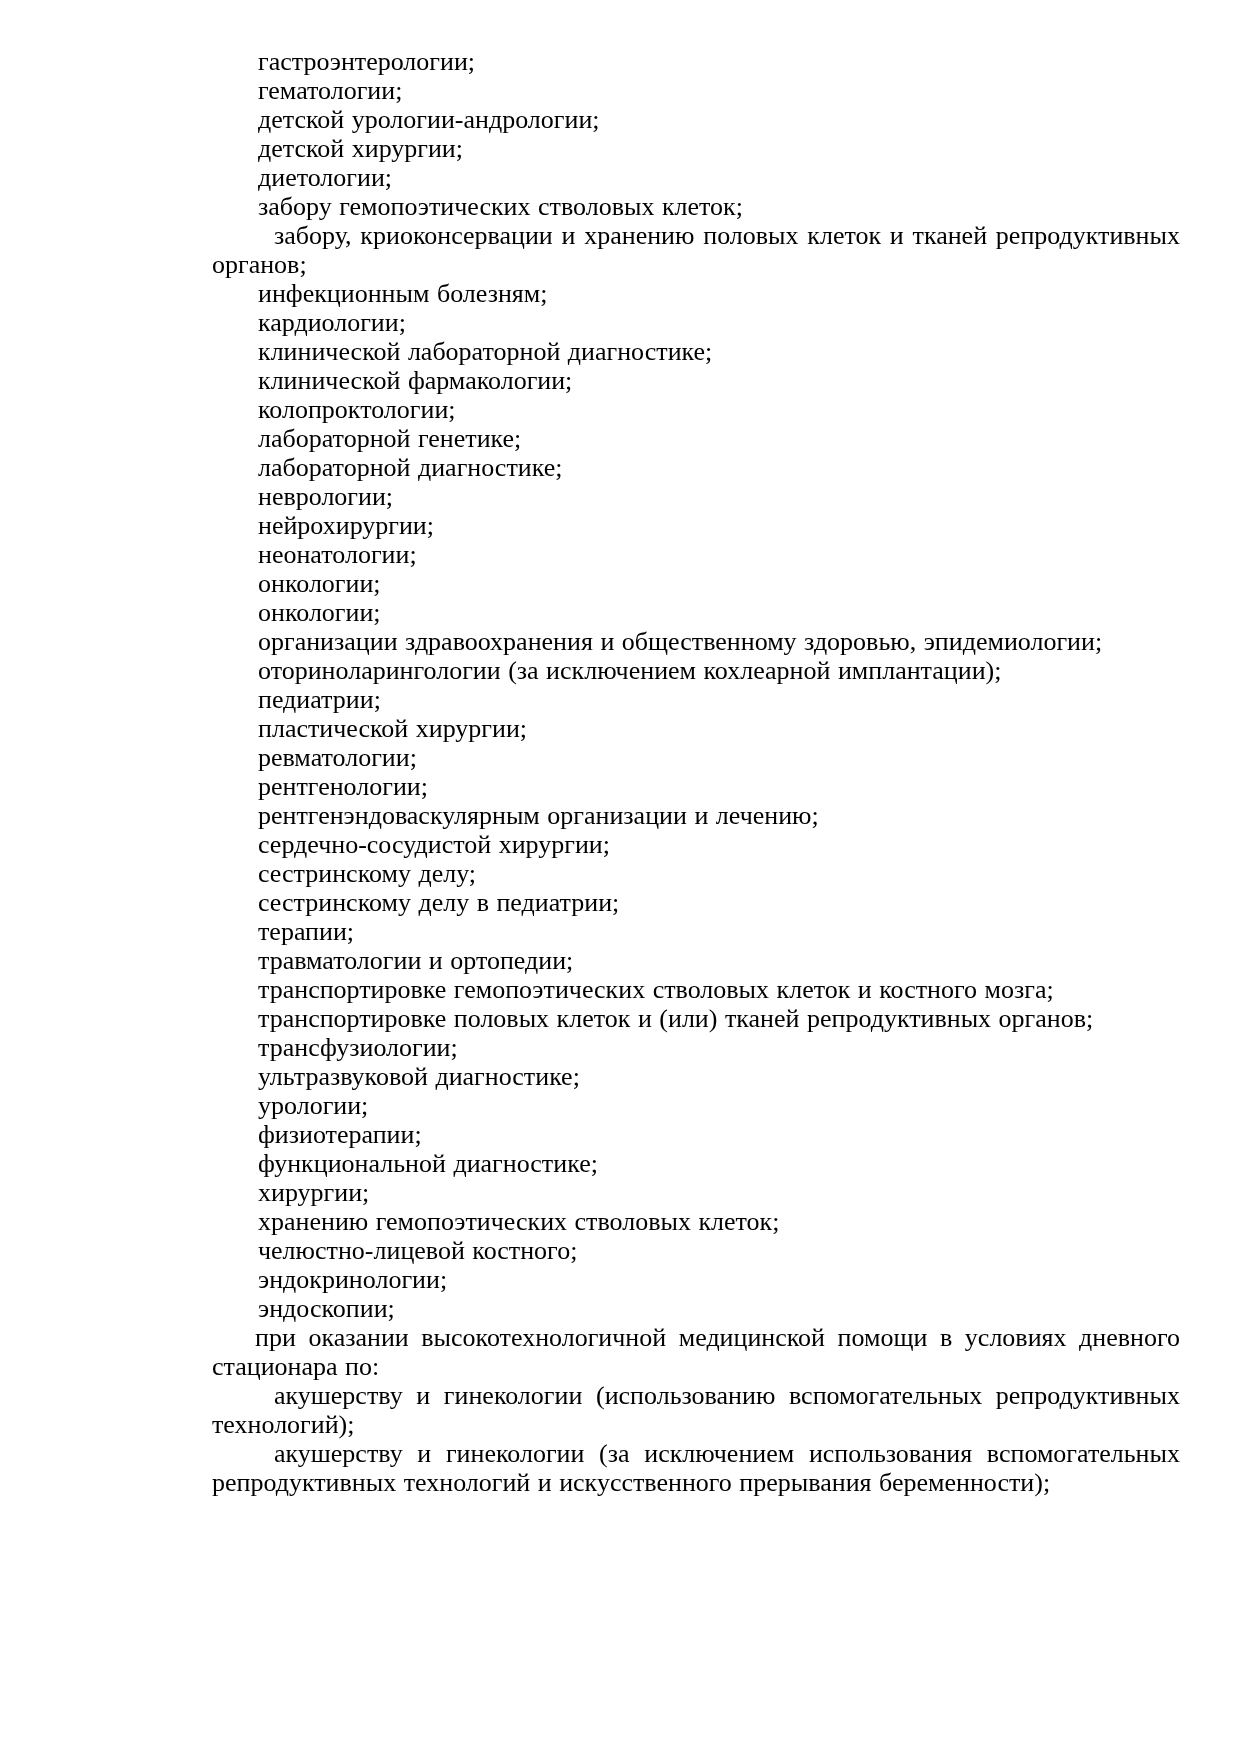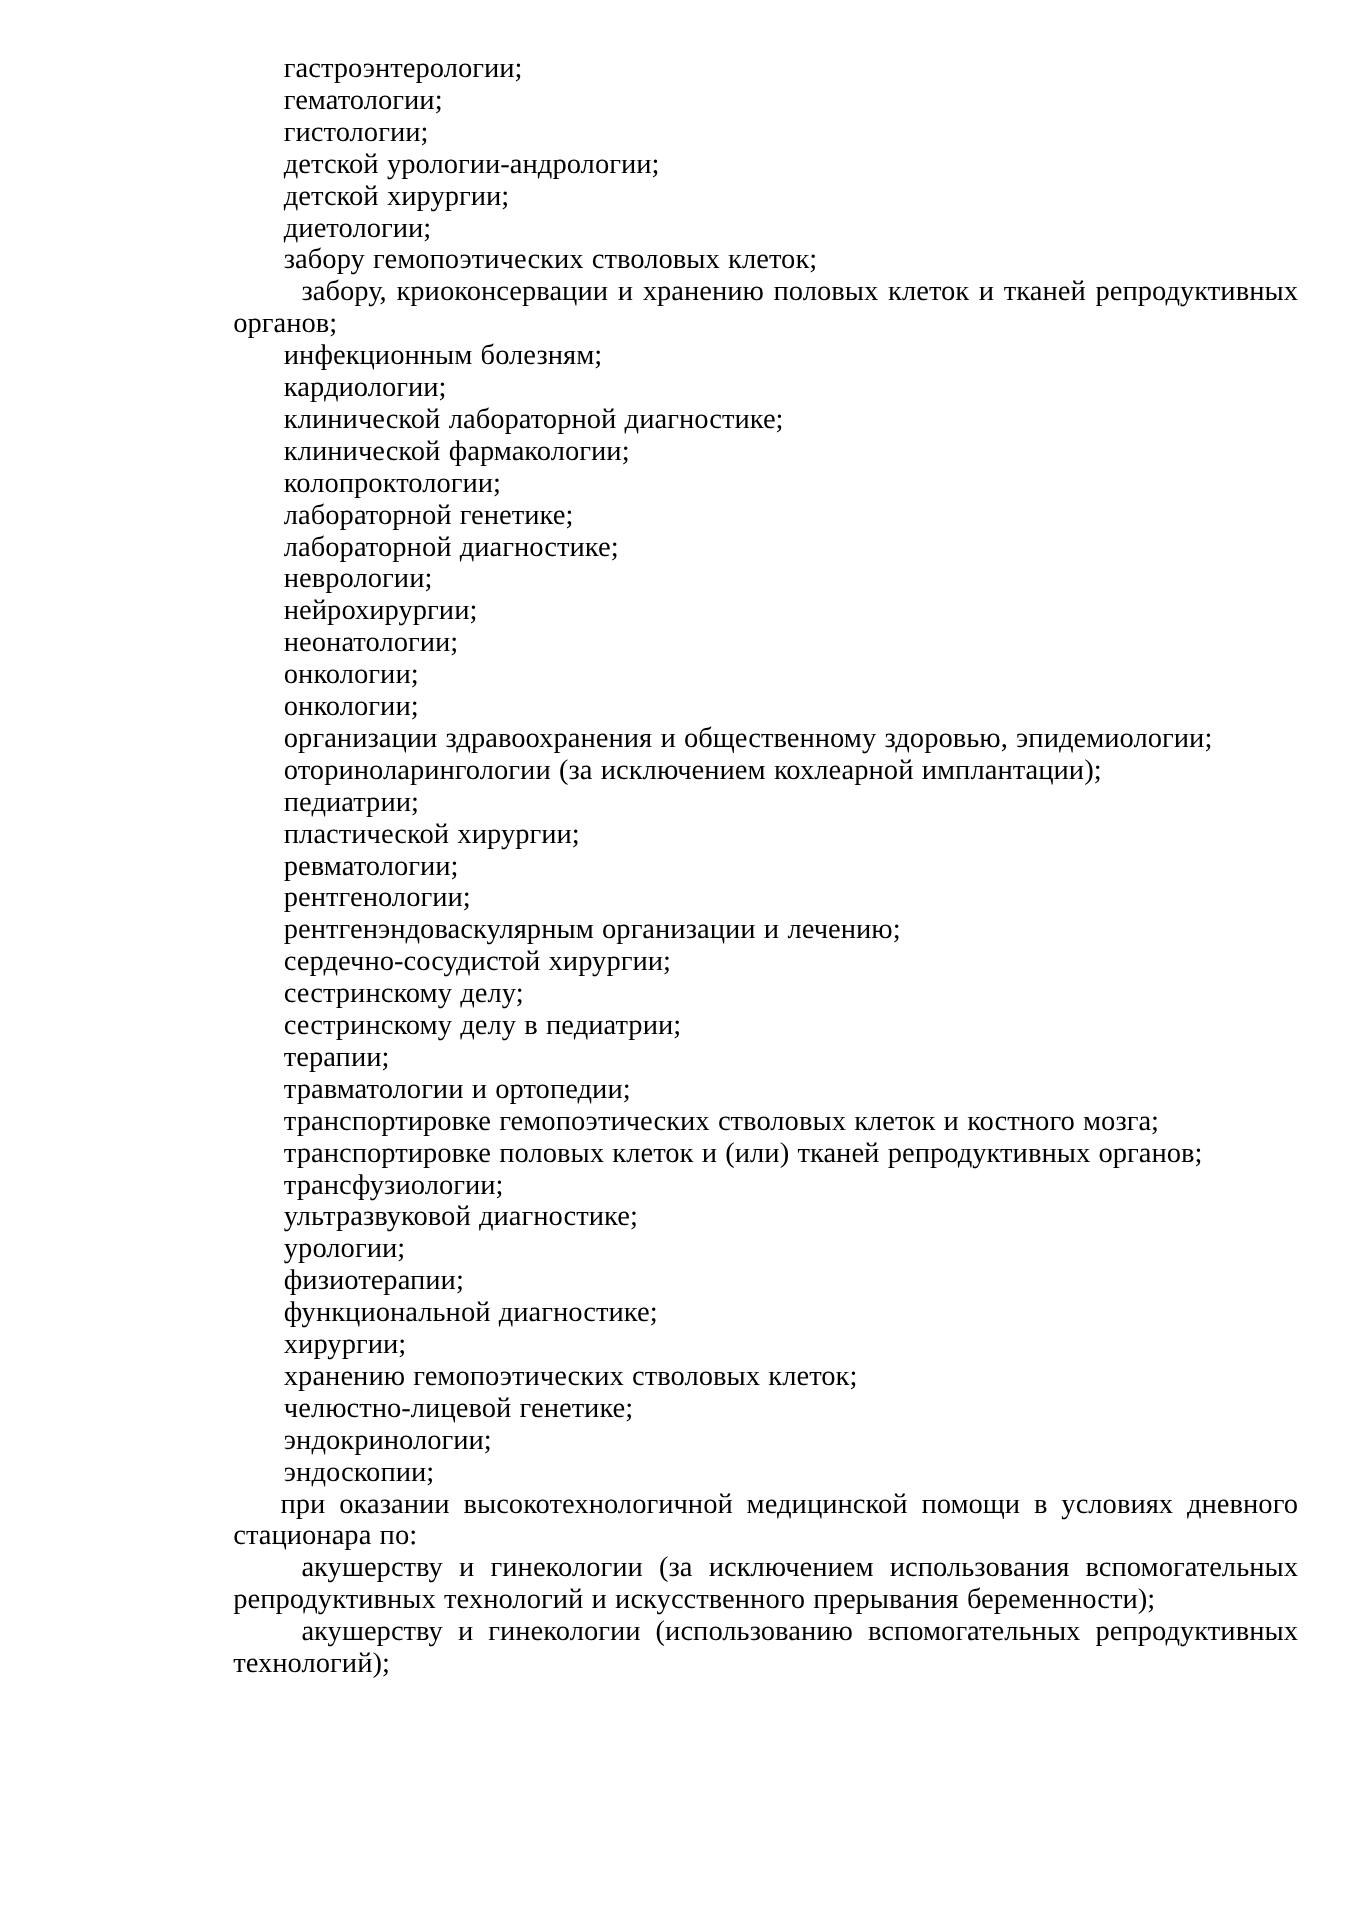--- a/index.html
+++ b/index.html
@@ -33,21 +33,20 @@
   .indent-mid  { text-indent: 43px; }
   .indent-deep { text-indent: 62px; }
 </style>
 </head>
 <body style="background: rgb(255, 255, 255);">
 
 <div class="page" style="color: rgb(0, 0, 0);">
   <div>
       <p class="line indent-item">гастроэнтерологии;</p>
       <p class="line indent-item">гематологии;</p>
-      <p class="line indent-item">гистологии;</p>
       <p class="line indent-item">детской урологии-андрологии;</p>
       <p class="line indent-item">детской хирургии;</p>
       <p class="line indent-item">диетологии;</p>
       <p class="line indent-item">забору гемопоэтических стволовых клеток;</p>
       <p class="line indent-deep">забору, криоконсервации и хранению половых клеток и тканей репродуктивных органов;</p>
       <p class="line indent-item">инфекционным болезням;</p>
       <p class="line indent-item">кардиологии;</p>
       <p class="line indent-item">клинической лабораторной диагностике;</p>
       <p class="line indent-item">клинической фармакологии;</p>
       <p class="line indent-item">колопроктологии;</p>
@@ -72,20 +71,20 @@
       <p class="line indent-item">травматологии и ортопедии;</p>
       <p class="line indent-item">транспортировке гемопоэтических стволовых клеток и костного мозга;</p>
       <p class="line indent-item">транспортировке половых клеток и (или) тканей репродуктивных органов;</p>
       <p class="line indent-item">трансфузиологии;</p>
       <p class="line indent-item">ультразвуковой диагностике;</p>
       <p class="line indent-item">урологии;</p>
       <p class="line indent-item">физиотерапии;</p>
       <p class="line indent-item">функциональной диагностике;</p>
       <p class="line indent-item">хирургии;</p>
       <p class="line indent-item">хранению гемопоэтических стволовых клеток;</p>
-      <p class="line indent-item">челюстно-лицевой генетике;</p>
+      <p class="line indent-item">челюстно-лицевой костного;</p>
       <p class="line indent-item">эндокринологии;</p>
       <p class="line indent-item">эндоскопии;</p>
       <p class="line indent-mid">при оказании высокотехнологичной медицинской помощи в условиях дневного стационара по:</p>
+      <p class="line indent-deep">акушерству и гинекологии (использованию вспомогательных репродуктивных технологий);</p>
       <p class="line indent-deep">акушерству и гинекологии (за исключением использования вспомогательных репродуктивных технологий и искусственного прерывания беременности);</p>
-      <p class="line indent-deep">акушерству и гинекологии (использованию вспомогательных репродуктивных технологий);</p>
     </div>
 </div>
 
 </body></html>

